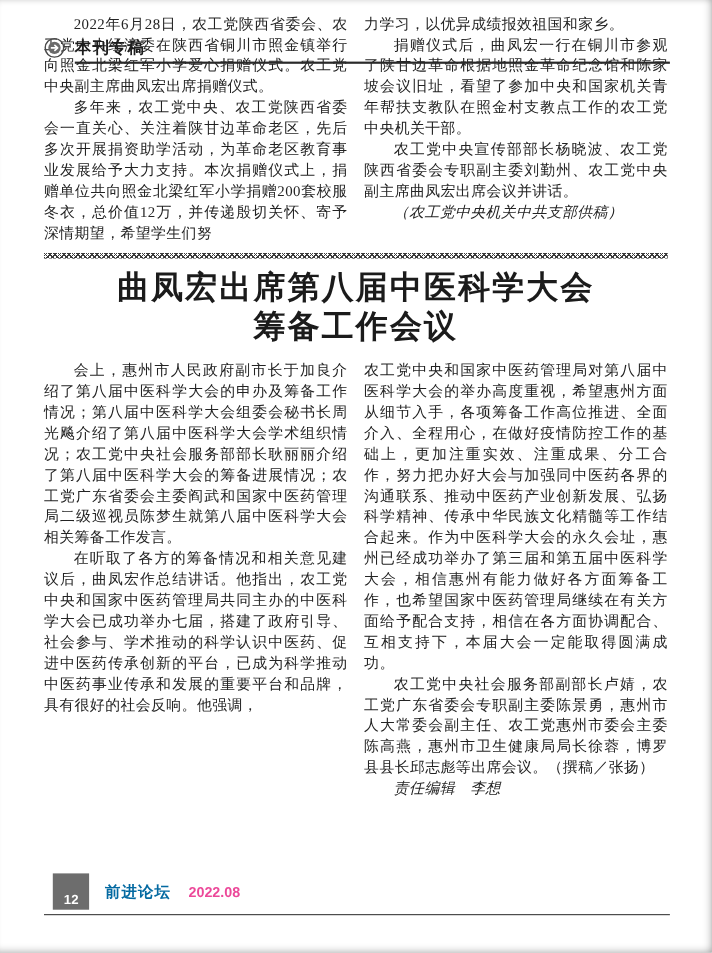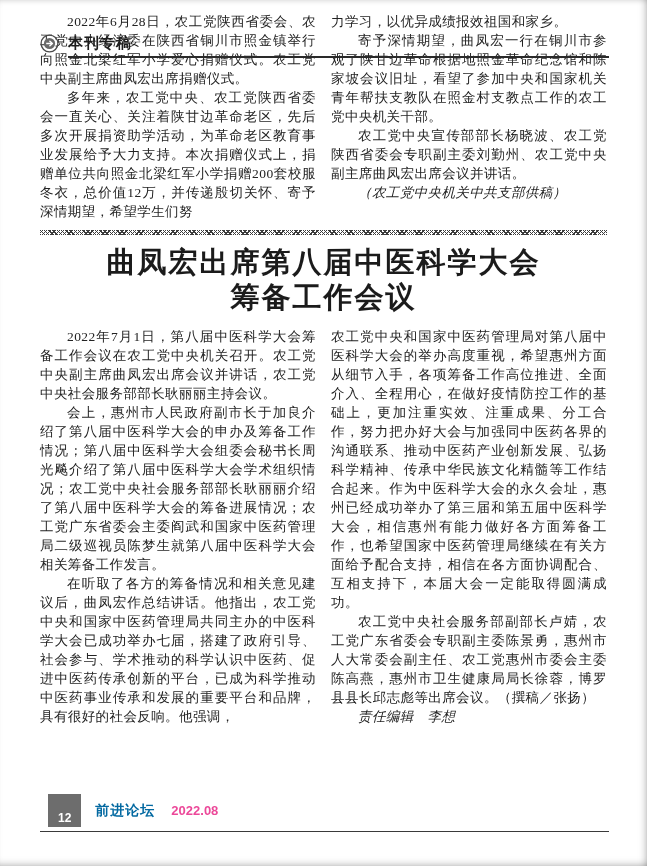--- a/index.html
+++ b/index.html
@@ -98,36 +98,35 @@
   </div>
 
 
   <div class="cols">
     <div class="col">
       <p>2022年6月28日，农工党陕西省委会、农工党中央经济委在陕西省铜川市照金镇举行向照金北梁红军小学爱心捐赠仪式。农工党中央副主席曲凤宏出席捐赠仪式。</p>
       <p>多年来，农工党中央、农工党陕西省委会一直关心、关注着陕甘边革命老区，先后多次开展捐资助学活动，为革命老区教育事业发展给予大力支持。本次捐赠仪式上，捐赠单位共向照金北梁红军小学捐赠200套校服冬衣，总价值12万，并传递殷切关怀、寄予深情期望，希望学生们努</p>
     </div>
     <div class="col">
       <p class="cont">力学习，以优异成绩报效祖国和家乡。</p>
-      <p>寄予深情期望，曲凤宏一行在铜川市参观了陕甘边革命根据地照金革命纪念馆和陈家坡会议旧址，看望了参加中央和国家机关青年帮扶支教队在照金村支教点工作的农工党中央机关干部。</p>
+      <p>捐赠仪式后，曲凤宏一行在铜川市参观了陕甘边革命根据地照金革命纪念馆和陈家坡会议旧址，看望了参加中央和国家机关青年帮扶支教队在照金村支教点工作的农工党中央机关干部。</p>
       <p>农工党中央宣传部部长杨晓波、农工党陕西省委会专职副主委刘勤州、农工党中央副主席曲凤宏出席会议并讲话。</p>
       <p class="byline supply">（农工党中央机关中共支部供稿）</p>
     </div>
   </div>
 
   <div class="divider"></div>
 
   <h1 class="article-title title2">
     <span>曲凤宏出席第八届中医科学大会</span><br>
     <span>筹备工作会议</span>
   </h1>
 
   <div class="cols">
     <div class="col">
-      <p>2022年7月1日，第八届中医科学大会筹备工作会议在农工党中央机关召开。农工党中央副主席曲凤宏出席会议并讲话，农工党中央社会服务部部长耿丽丽主持会议。</p>
       <p>会上，惠州市人民政府副市长于加良介绍了第八届中医科学大会的申办及筹备工作情况；第八届中医科学大会组委会秘书长周光飚介绍了第八届中医科学大会学术组织情况；农工党中央社会服务部部长耿丽丽介绍了第八届中医科学大会的筹备进展情况；农工党广东省委会主委阎武和国家中医药管理局二级巡视员陈梦生就第八届中医科学大会相关筹备工作发言。</p>
       <p>在听取了各方的筹备情况和相关意见建议后，曲凤宏作总结讲话。他指出，农工党中央和国家中医药管理局共同主办的中医科学大会已成功举办七届，搭建了政府引导、社会参与、学术推动的科学认识中医药、促进中医药传承创新的平台，已成为科学推动中医药事业传承和发展的重要平台和品牌，具有很好的社会反响。他强调，</p>
     </div>
     <div class="col">
       <p class="cont">农工党中央和国家中医药管理局对第八届中医科学大会的举办高度重视，希望惠州方面从细节入手，各项筹备工作高位推进、全面介入、全程用心，在做好疫情防控工作的基础上，更加注重实效、注重成果、分工合作，努力把办好大会与加强同中医药各界的沟通联系、推动中医药产业创新发展、弘扬科学精神、传承中华民族文化精髓等工作结合起来。作为中医科学大会的永久会址，惠州已经成功举办了第三届和第五届中医科学大会，相信惠州有能力做好各方面筹备工作，也希望国家中医药管理局继续在有关方面给予配合支持，相信在各方面协调配合、互相支持下，本届大会一定能取得圆满成功。</p>
       <p>农工党中央社会服务部副部长卢婧，农工党广东省委会专职副主委陈景勇，惠州市人大常委会副主任、农工党惠州市委会主委陈高燕，惠州市卫生健康局局长徐蓉，博罗县县长邱志彪等出席会议。（撰稿／张扬）</p>
       <p class="byline editor">责任编辑　李想</p>
     </div>
   </div>
 

